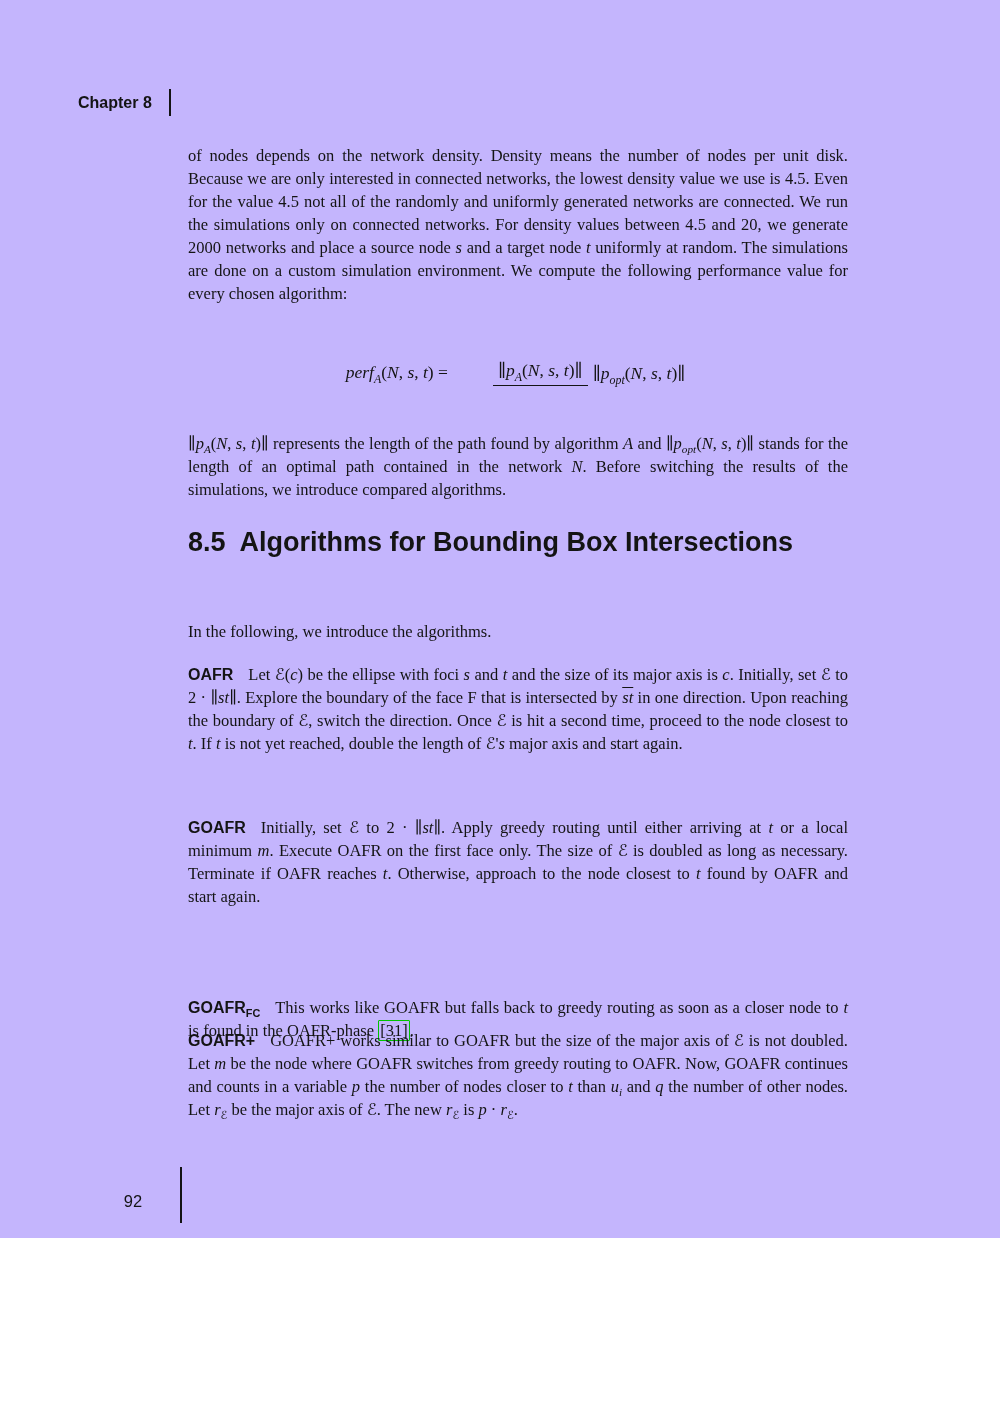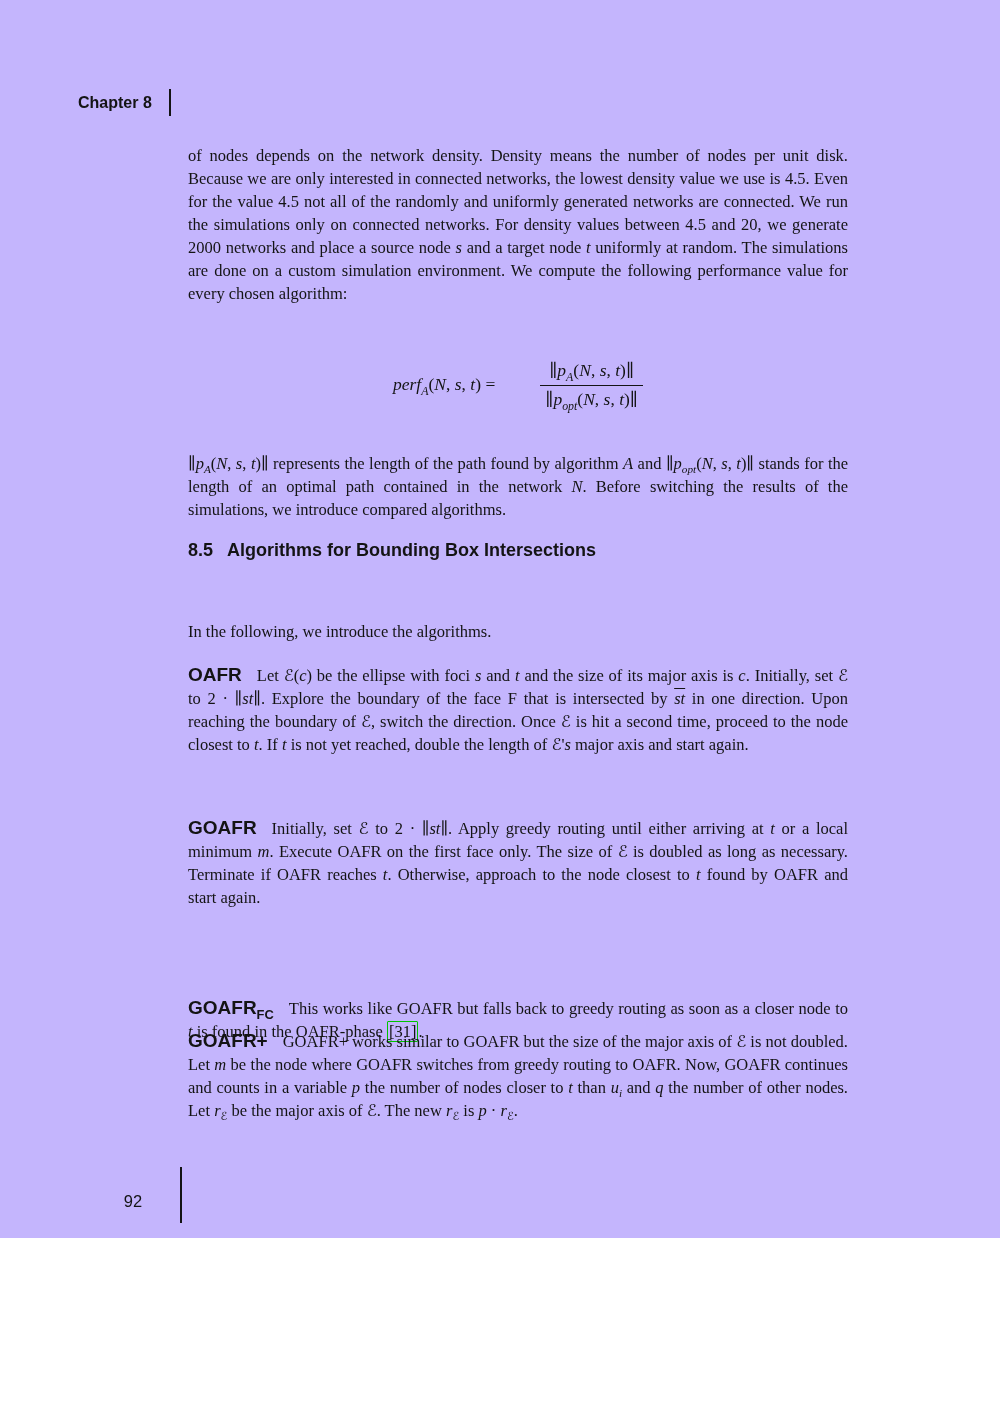--- a/index.html
+++ b/index.html
@@ -15,28 +15,28 @@
   .chapter-title { font-family:"Liberation Sans","DejaVu Sans",sans-serif; font-size:16px; letter-spacing:0.4px; }
   
   .col { position:absolute; left:188px; width:660px; font-size:16.5px; line-height:23px; text-align:justify; margin:0; }
   .col i { font-style:italic; }
   sub { font-size:68%; line-height:0; }
   .scr { font-family:"DejaVu Sans","Liberation Sans",sans-serif; font-style:normal; }
   .ovl { text-decoration:overline; }
   
   .equation { position:absolute; left:188px; top:360px; width:660px; display:flex; justify-content:center; align-items:center; font-size:17.5px; line-height:1.25; text-align:center;gap:36px; }
   .eq-lhs { margin-right:9px; }
-  .frac { display:inline-flex; flex-direction:column; }
+  .frac { display:inline-flex; flex-direction:row; }
   .frac .num { padding:0 5px 3px; border-bottom:1.4px solid #141414; }
   .frac .den { padding:3px 5px 0; }
   
-  .section-heading { position:absolute; left:188px; top:540px; margin:0; font-family:"Liberation Sans","DejaVu Sans",sans-serif; font-weight:700; font-size:18px; line-height:1.15; color:#141414; }
+  .section-heading { position:absolute; left:188px; top:527px; margin:0; font-family:"Liberation Sans","DejaVu Sans",sans-serif; font-weight:700; font-size:27px; line-height:1.15; color:#141414; }
   .sec-num { margin-right:14px; }
   
-  .alg-label { font-family:"Liberation Sans","DejaVu Sans",sans-serif; font-weight:700; font-style:normal; margin-right:15px; font-size:19px; }
+  .alg-label { font-family:"Liberation Sans","DejaVu Sans",sans-serif; font-weight:700; font-style:normal; margin-right:15px; font-size:16px; }
   .alg-label sub { font-weight:700; }
   .cite { border:1.5px solid #00c400; padding:0 1px; border-radius:1px; }
   
   .footer-number { position:absolute; left:104px; top:1192px; width:58px; text-align:center; font-family:"Liberation Sans","DejaVu Sans",sans-serif; font-size:16.5px; }
   .footer-divider { position:absolute; left:180px; top:1167px; width:2px; height:56px; background:#141414; }
 </style>
 </head>
 <body>
 
 <div class="page">
@@ -49,21 +49,21 @@
   <p class="col" style="top:144px;">of nodes depends on the network density. Density means the number of nodes per unit disk. Because we are only interested in connected networks, the lowest density value we use is 4.5. Even for the value 4.5 not all of the randomly and uniformly generated networks are connected. We run the simulations only on connected networks. For density values between 4.5 and 20, we generate 2000 networks and place a source node <i>s</i> and a target node <i>t</i> uniformly at random. The simulations are done on a custom simulation environment. We compute the following performance value for every chosen algorithm:</p>
 
   <div class="equation">
     <span class="eq-lhs"><i>perf</i><sub><i>A</i></sub>(<i>N</i>, <i>s</i>, <i>t</i>) =</span>
     <span class="frac">
       <span class="num">∥<i>p</i><sub><i>A</i></sub>(<i>N</i>, <i>s</i>, <i>t</i>)∥</span>
       <span class="den">∥<i>p</i><sub><i>opt</i></sub>(<i>N</i>, <i>s</i>, <i>t</i>)∥</span>
     </span>
   </div>
 
-  <p class="col" style="top:452px;">∥<i>p</i><sub><i>A</i></sub>(<i>N</i>, <i>s</i>, <i>t</i>)∥ represents the length of the path found by algorithm <i>A</i> and ∥<i>p</i><sub><i>opt</i></sub>(<i>N</i>, <i>s</i>, <i>t</i>)∥ stands for the length of an optimal path contained in the network <i>N</i>. Before switching the results of the simulations, we introduce compared algorithms.</p>
+  <p class="col" style="top:432px;">∥<i>p</i><sub><i>A</i></sub>(<i>N</i>, <i>s</i>, <i>t</i>)∥ represents the length of the path found by algorithm <i>A</i> and ∥<i>p</i><sub><i>opt</i></sub>(<i>N</i>, <i>s</i>, <i>t</i>)∥ stands for the length of an optimal path contained in the network <i>N</i>. Before switching the results of the simulations, we introduce compared algorithms.</p>
 
   <h2 class="section-heading">
     <span class="sec-num">8.5</span><span class="sec-title">Algorithms for Bounding Box Intersections</span>
   </h2>
 
   <p class="col" style="top:620px;">In the following, we introduce the algorithms.</p>
 
   <p class="col" style="top:663px;"><b class="alg-label">OAFR</b><span>Let <span class="scr">ℰ</span>(<i>c</i>) be the ellipse with foci <i>s</i> and <i>t</i> and the size of its major axis is <i>c</i>. Initially, set <span class="scr">ℰ</span> to 2 · ∥<i>st</i>∥. Explore the boundary of the face F that is intersected by <span class="ovl"><i>st</i></span> in one direction. Upon reaching the boundary of <span class="scr">ℰ</span>, switch the direction. Once <span class="scr">ℰ</span> is hit a second time, proceed to the node closest to <i>t</i>. If <i>t</i> is not yet reached, double the length of <span class="scr">ℰ</span>'<i>s</i> major axis and start again.</span></p>
 
   <p class="col" style="top:816px;"><b class="alg-label">GOAFR</b><span>Initially, set <span class="scr">ℰ</span> to 2 · ∥<i>st</i>∥. Apply greedy routing until either arriving at <i>t</i> or a local minimum <i>m</i>. Execute OAFR on the first face only. The size of <span class="scr">ℰ</span> is doubled as long as necessary. Terminate if OAFR reaches <i>t</i>. Otherwise, approach to the node closest to <i>t</i> found by OAFR and start again.</span></p>

